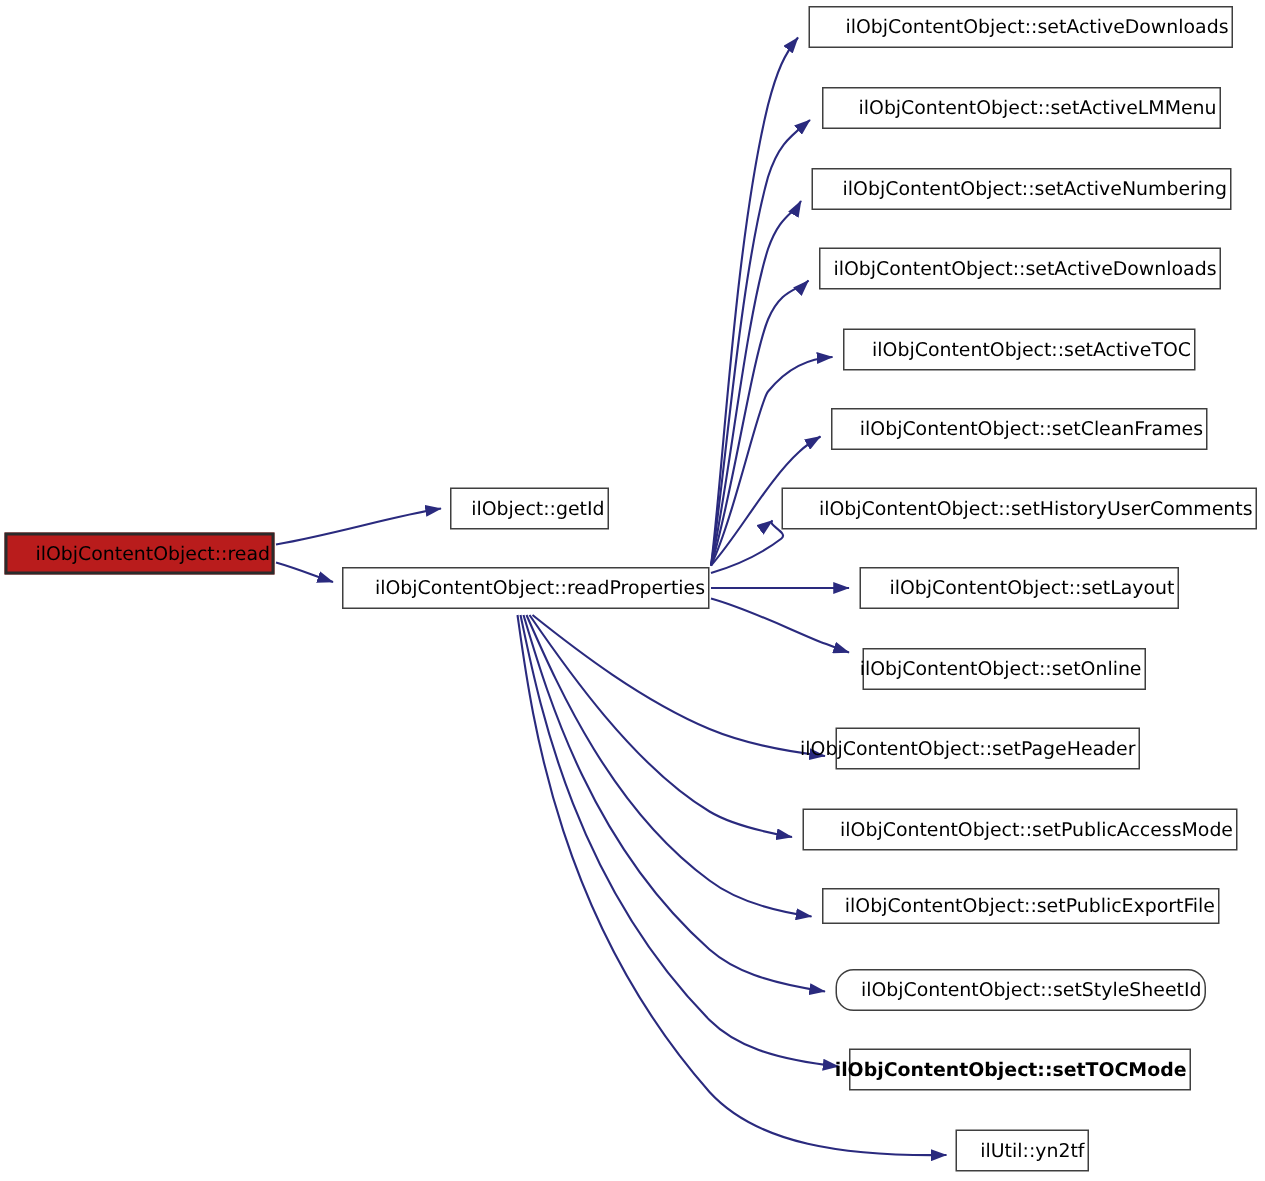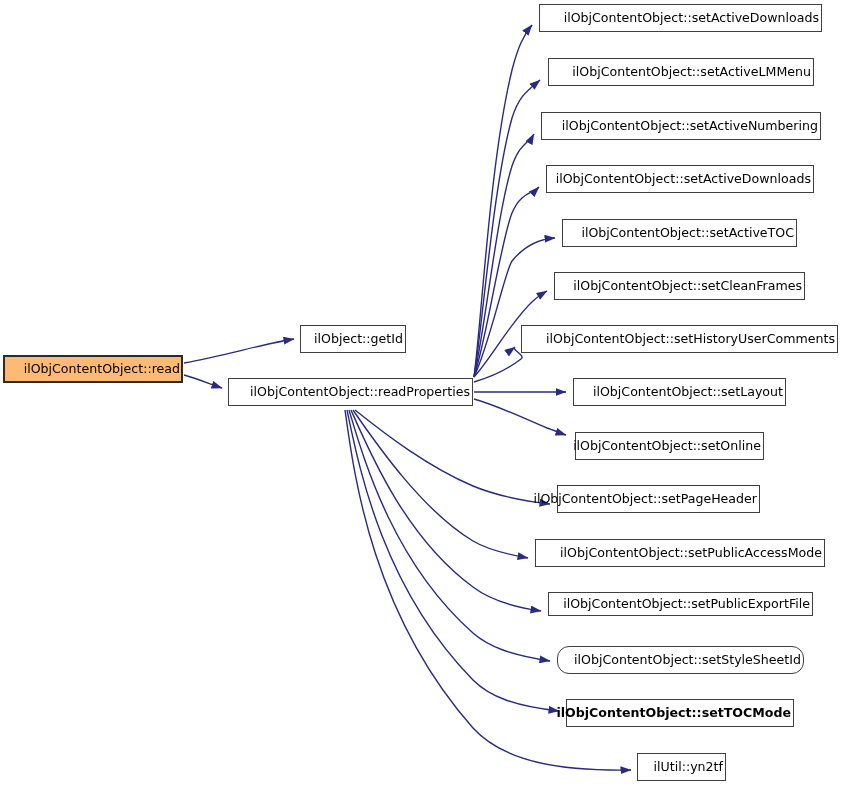--- a/index.html
+++ b/index.html
@@ -32,21 +32,21 @@
     background: #ffffff;
     border: 1px solid #3f3f3f;
     color: #000000;
     font-size: 12.6px;
     line-height: 1;
     letter-spacing: 0px;
     white-space: nowrap;
     z-index: 2;
   }
   .node.root {
-    background: #fdba74;
+    background: #b91c1c;
     border: 1px solid #2b2b2b;
     box-shadow: 0 0 0 1px #2b2b2b inset;
   }
   .node-label {
     display: block;
     padding: 0 2px;
   }
 </style>
 </head>
 <body>

